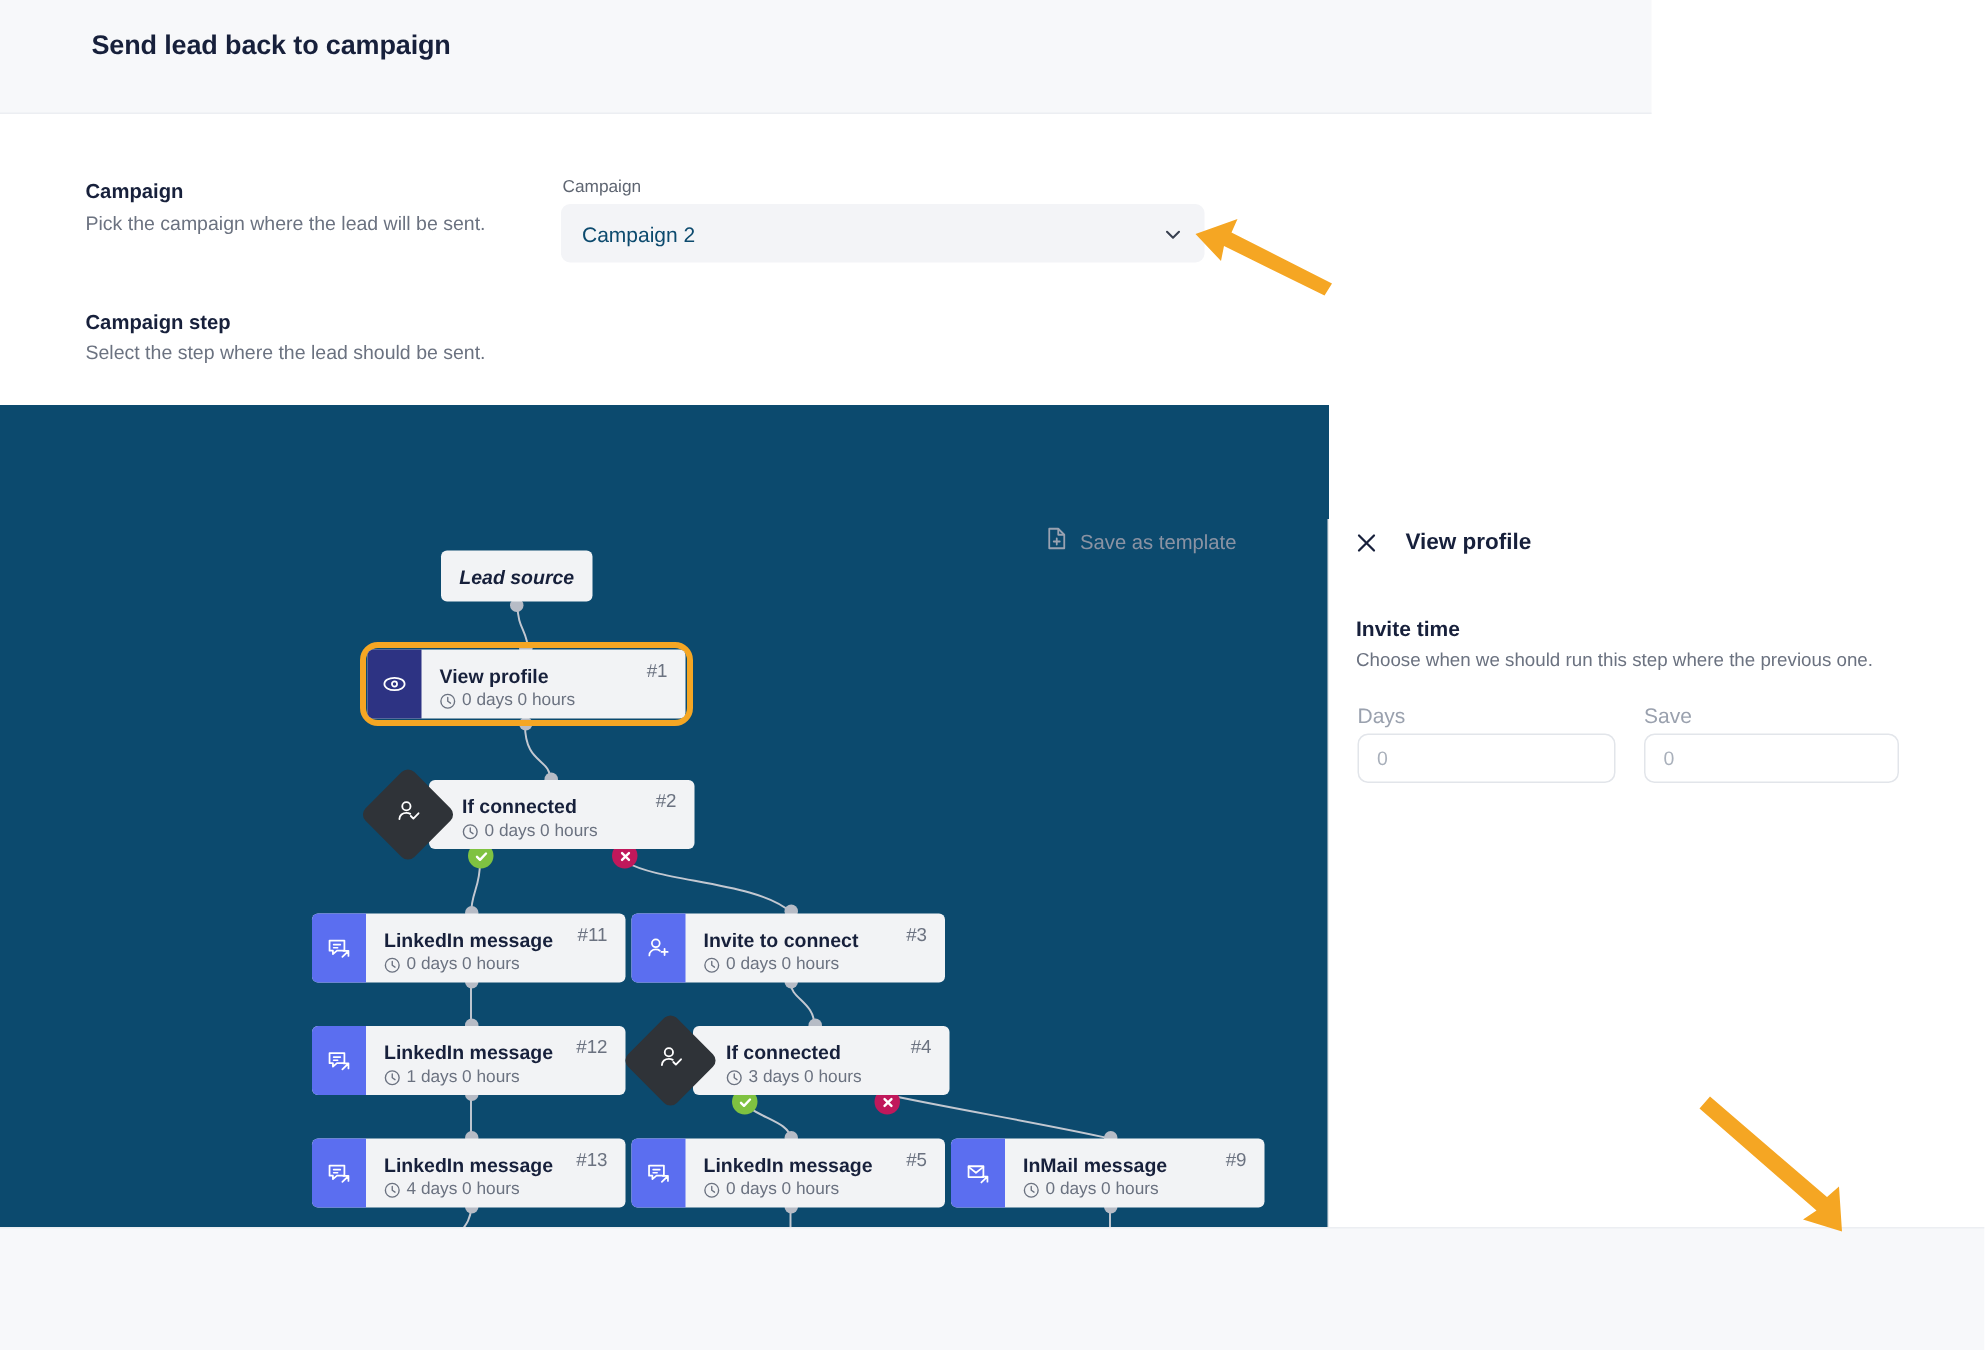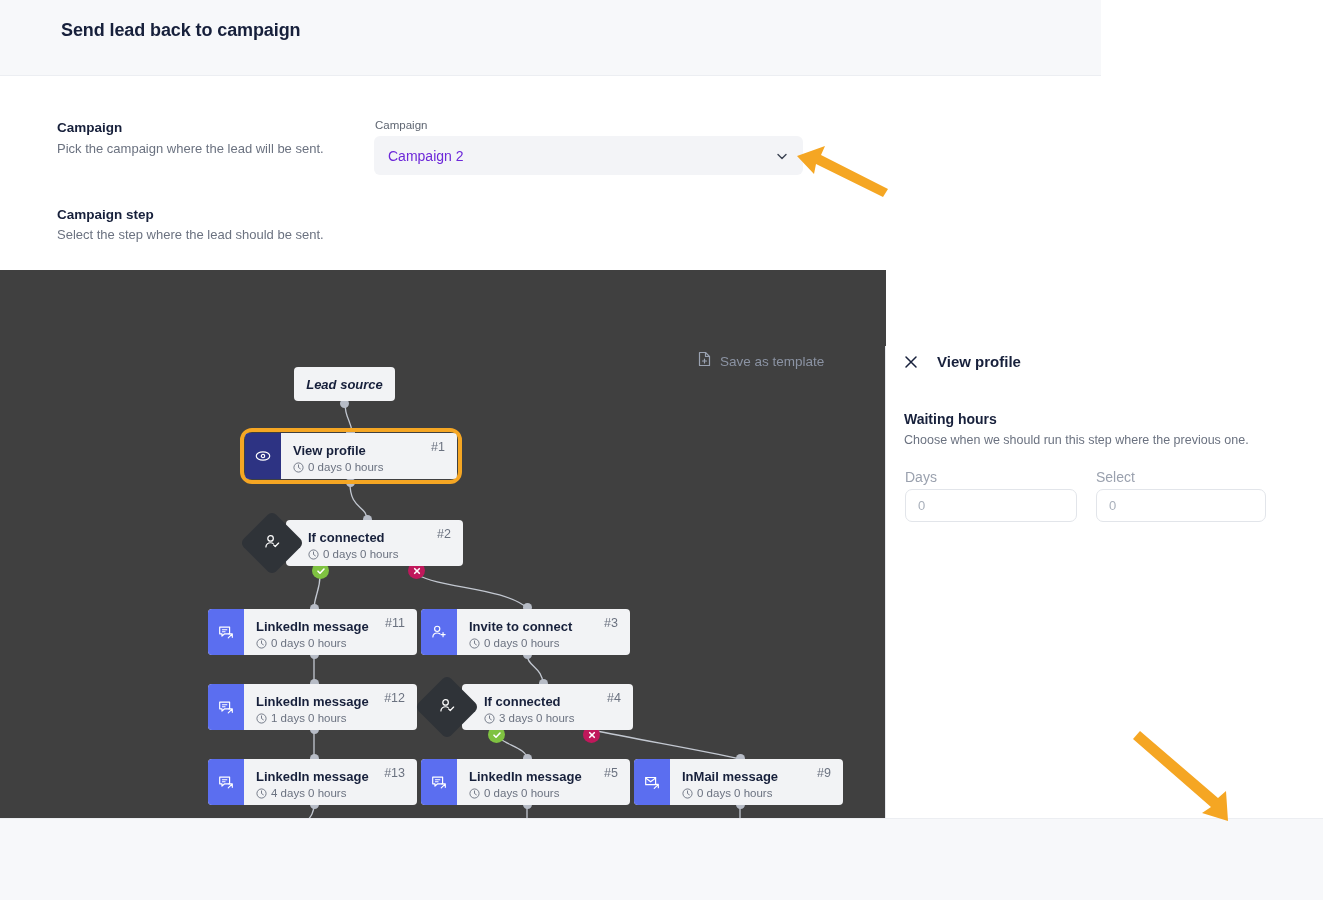--- a/index.html
+++ b/index.html
@@ -51,21 +51,21 @@
   .select-box {
     position: absolute; left: 374px; top: 60px;
     width: 429px; height: 39px;
     background: #f3f4f7;
     border: none; border-radius: 6px;
     display: flex; align-items: center;
     padding: 0 14px;
     cursor: pointer;
   }
   .select-value {
-    font-size: 14px; color: #6d28d9; flex: 1;
+    font-size: 14px; color: #0c4a6e; flex: 1;
   }
   .chev {
     width: 14px; height: 14px; display: block;
   }
   .chev svg { display: block; }
 
   
   .arrow { position: absolute; pointer-events: none; }
   #arrow-campaign { left: 795px; top: 145px; }
   #arrow-send     { left: 1125px; top: 725px; }
@@ -73,21 +73,21 @@
   
   .flow-wrap {
     position: absolute; left: 0px; top: 194px;
     width: 1323px; height: 548px;
     overflow: hidden;
   }
   .flow-canvas {
     position: absolute; left: 0; top: 0;
     width: 902px; height: 548px;
     overflow: hidden;
-    background: #404040;
+    background: #0c4a6e;
   }
 
   .tpl-btn {
     position: absolute; left: 697px; top: 81px;
     display: flex; align-items: center; gap: 8px;
     cursor: pointer;
   }
   .tpl-btn .lbl { font-size: 13.5px; color: #8b93a3; }
 
   
@@ -514,30 +514,30 @@
     <div class="panel" style="left:886px;top:0;height:548px;">
       <div class="panel-head">
         <span class="close-x">
           <svg width="16" height="16" viewBox="0 0 16 16">
               <path d="M3 3 L13 13 M13 3 L3 13" stroke="#17203b" stroke-width="1.5" stroke-linecap="round"></path>
             </svg>
         </span>
         <span class="ttl">View profile</span>
       </div>
 
-      <div class="panel-sec-ttl">Waiting hours</div>
+      <div class="panel-sec-ttl">Invite time</div>
       <div class="panel-sec-desc">Choose when we should run this step where the previous one.</div>
 
       <div class="inp-wrap wrap-days">
         <span class="inp-lbl">Days</span>
         <input class="inp" type="text" value="" placeholder="0" style="">
       </div>
 
       <div class="inp-wrap wrap-hours">
-        <span class="inp-lbl">Select</span>
+        <span class="inp-lbl">Save</span>
         <input class="inp" type="text" value="" placeholder="0" style="">
       </div>
     </div>
 
     <div class="panel-div" style="left:885px;top:76px;height:472px;"></div>
   </div>
 
 </div>
 
 <div class="modal-footer">

